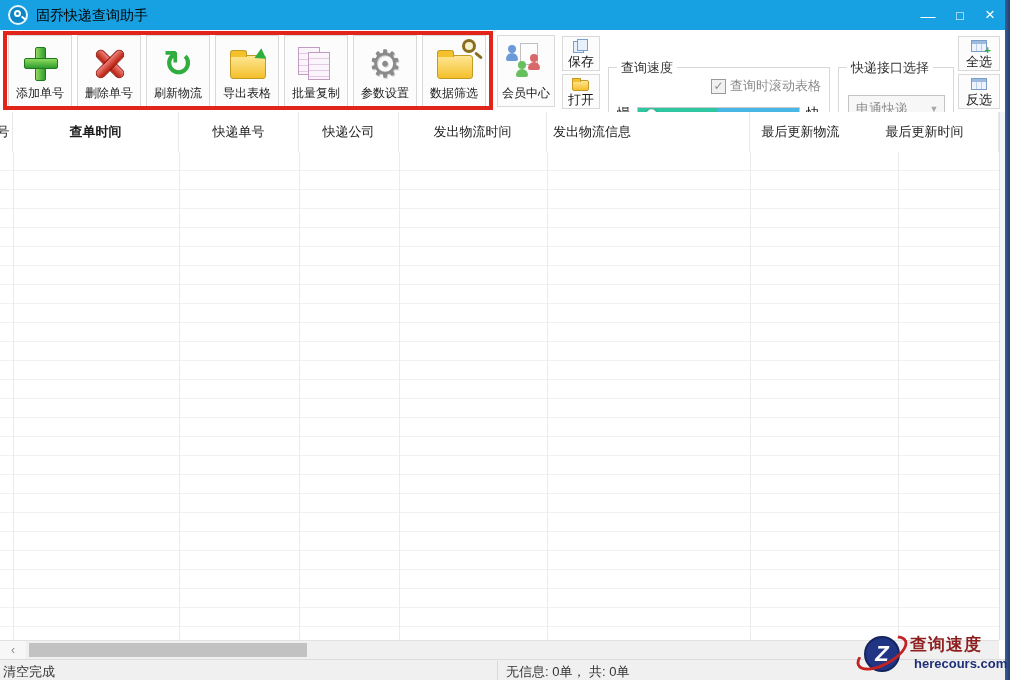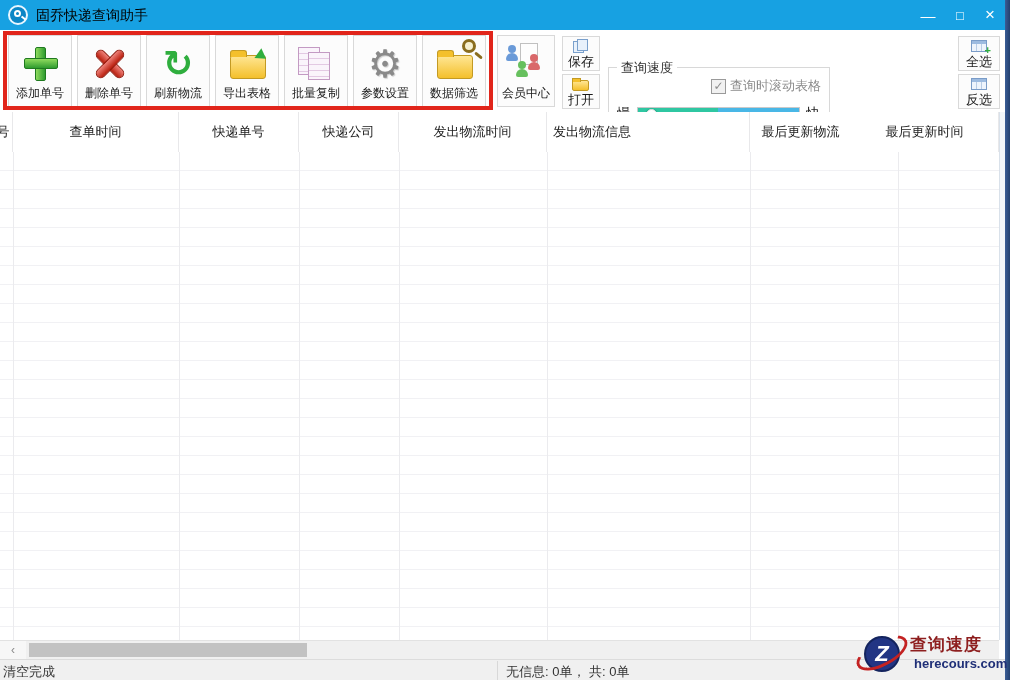--- a/index.html
+++ b/index.html
@@ -107,21 +107,21 @@
     border:1px solid #e0e0e0; border-radius:50%; box-shadow:0 0 2px rgba(0,0,0,.25); cursor:pointer; }
   .combo { position:absolute; left:9px; top:27px; width:97px; height:27px; border:1px solid #c4c4c4;
     background:#f7f7f7; display:flex; align-items:center; cursor:default; }
   .combo-text { flex:1; font-size:13px; color:#8f8f8f; padding-left:7px; }
   .combo-arrow { width:20px; text-align:center; color:#a8a8a8; font-size:9px; }
   
   .thead { position:absolute; left:0; top:112px; width:999px; height:40px; background:#fff; display:flex; }
   .th { height:40px; display:flex; align-items:center; justify-content:center; font-size:13px;
     color:#1a1a1a; border-right:1px solid #e8e8ea; overflow:hidden; white-space:nowrap; }
   .th-0 { width:13px; } .th-0 span { text-indent:-6px; display:block; }
-  .th-1 { width:166px; } .th-2 { width:120px; } .th-3 { width:100px; } .th-4 { width:148px; }
+  .th-1 { width:166px;font-weight:bold; } .th-2 { width:120px; } .th-3 { width:100px; } .th-4 { width:148px; }
   .th-5 { width:203px; justify-content:flex-start; padding-left:6px; }
   .th-6 { width:148px; } .th-7 { width:101px; border-right:none; }
   .tbody { position:absolute; left:0; top:152px; width:999px; height:488px;
     background:repeating-linear-gradient(180deg,#fff 0 18px,#f1f1f4 18px 19px); }
   .colline { position:absolute; top:0; width:1px; height:488px; background:#ebebee; }
   
   .hscroll { position:absolute; left:0; top:640px; width:999px; height:19px; background:#f0f0f0;
     border-top:1px solid #e2e2e2; }
   .hs-arrow { position:absolute; left:0; top:0; width:26px; height:18px; background:#f7f7f7;
     color:#8a8a8a; font-size:12px; display:flex; align-items:center; justify-content:center; cursor:pointer; }
@@ -254,20 +254,27 @@
       </div>
       <div class="slider-row">
         <span class="speed-label">慢</span>
         <div class="slider-track">
           <div class="slider-thumb"></div>
         </div>
         <span class="speed-label">快</span>
       </div>
     </div>
 
+    <div class="groupbox gb-courier">
+      <div class="group-title">快递接口选择</div>
+      <div class="combo">
+        <div class="combo-text">申通快递</div>
+        <div class="combo-arrow">▼</div>
+      </div>
+    </div>
 
     <div class="sbtn" style="left:958px; top:6px; width:42px">
       <div class="sicon">
         <div class="grid-icon"></div>
         <div class="grid-plus">+</div>
       </div>
       <div class="slabel">全选</div>
     </div>
     <div class="sbtn" style="left:958px; top:44px; width:42px">
       <div class="sicon">

